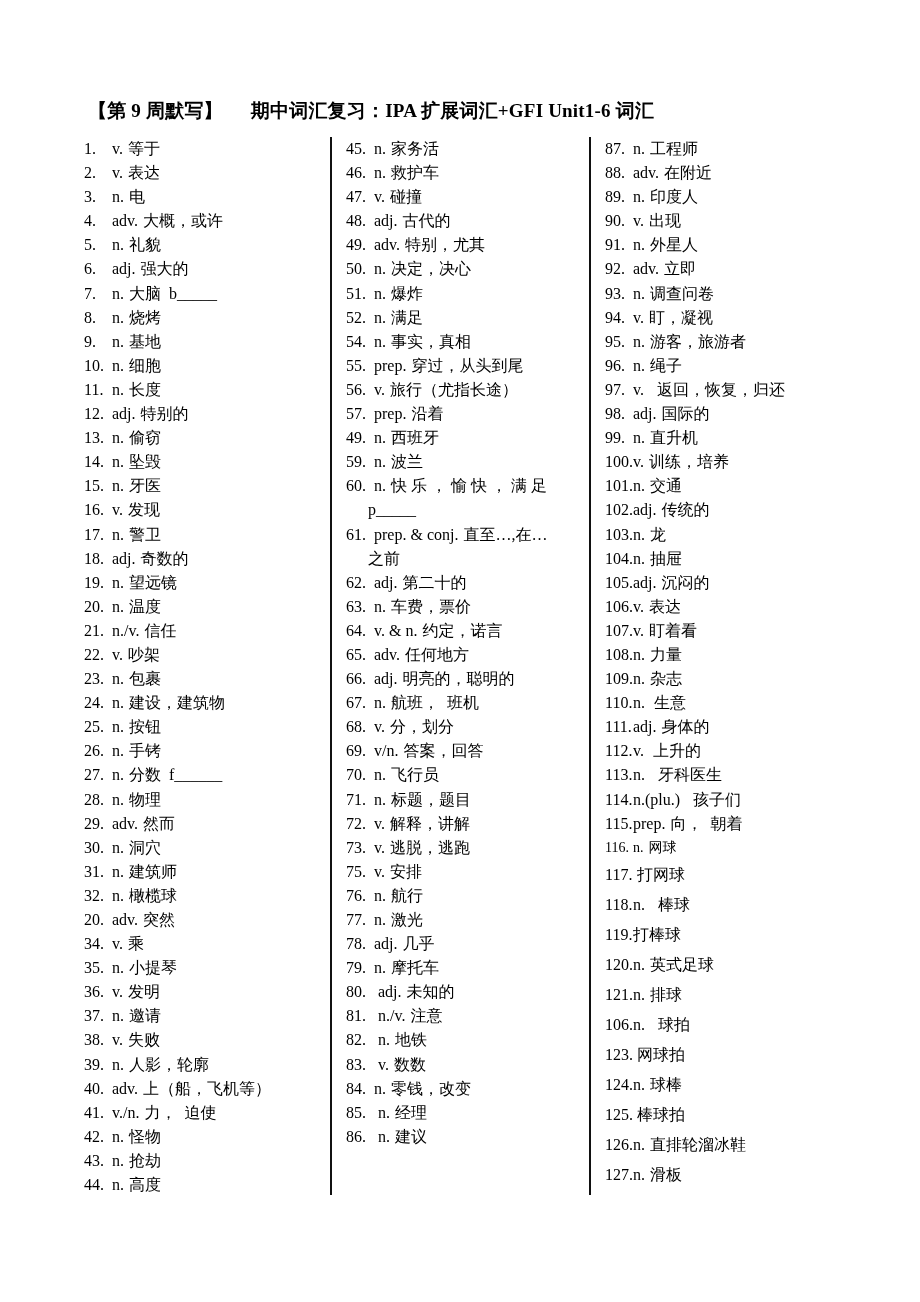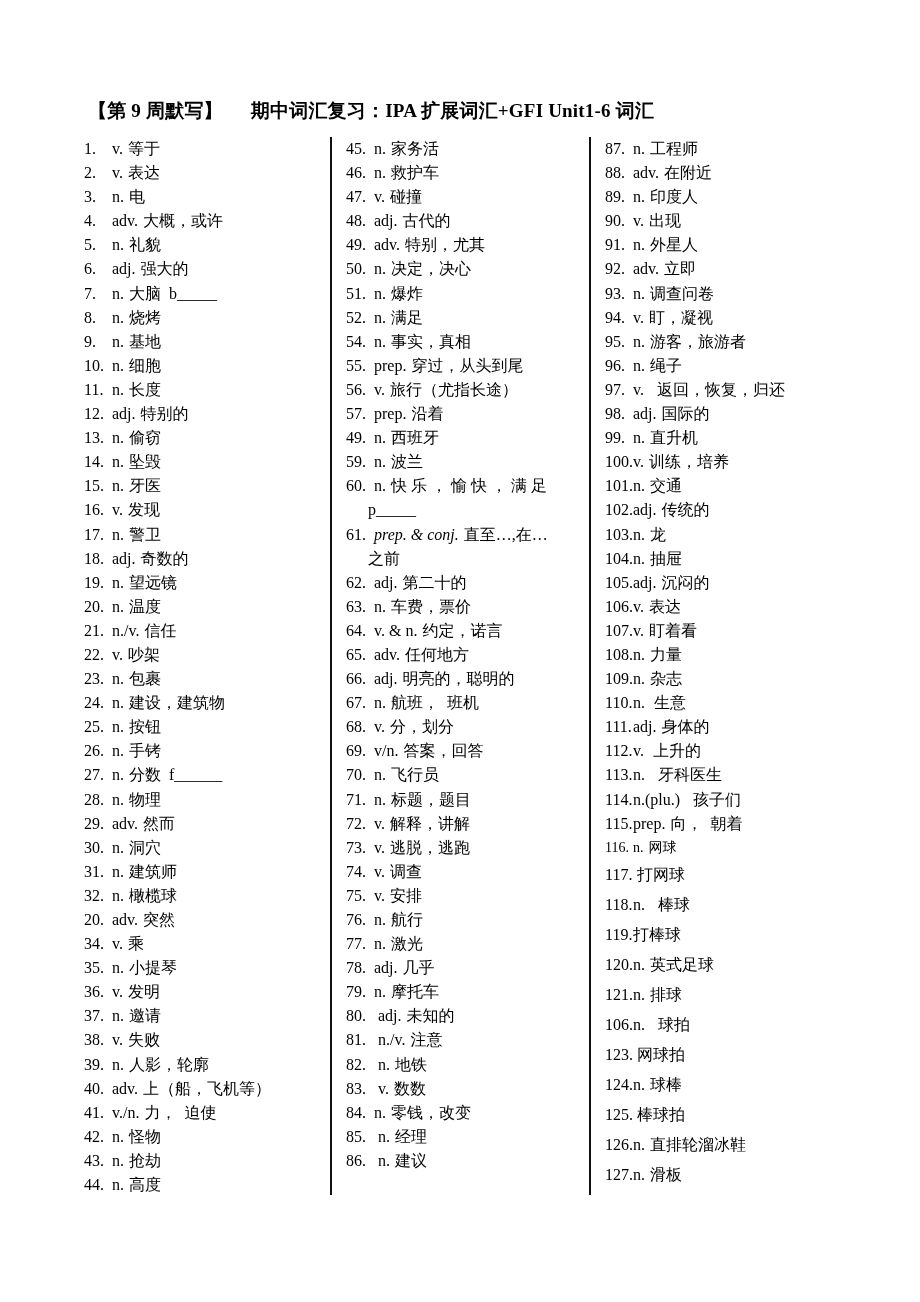--- a/index.html
+++ b/index.html
@@ -126,34 +126,33 @@
       <div class="entry"><span class="num">50.</span><span class="pos" style="white-space: pre;">n.</span><span class="meaning" style="white-space: pre;">决定，决心</span></div>
       <div class="entry"><span class="num">51.</span><span class="pos" style="white-space: pre;">n.</span><span class="meaning" style="white-space: pre;">爆炸</span></div>
       <div class="entry"><span class="num">52.</span><span class="pos" style="white-space: pre;">n.</span><span class="meaning" style="white-space: pre;">满足</span></div>
       <div class="entry"><span class="num">54.</span><span class="pos" style="white-space: pre;">n.</span><span class="meaning" style="white-space: pre;">事实，真相</span></div>
       <div class="entry"><span class="num">55.</span><span class="pos" style="white-space: pre;">prep.</span><span class="meaning" style="white-space: pre;">穿过，从头到尾</span></div>
       <div class="entry"><span class="num">56.</span><span class="pos" style="white-space: pre;">v.</span><span class="meaning" style="white-space: pre;">旅行（尤指长途）</span></div>
       <div class="entry"><span class="num">57.</span><span class="pos" style="white-space: pre;">prep.</span><span class="meaning" style="white-space: pre;">沿着</span></div>
       <div class="entry"><span class="num">49.</span><span class="pos" style="white-space: pre;">n.</span><span class="meaning" style="white-space: pre;">西班牙</span></div>
       <div class="entry"><span class="num">59.</span><span class="pos" style="white-space: pre;">n.</span><span class="meaning" style="white-space: pre;">波兰</span></div>
       <div class="entry wrap2"><span class="num">60.</span><span class="pos" style="white-space: pre;">n.</span><span class="meaning" style="white-space: pre;">快 乐 ， 愉 快 ， 满 足</span><span class="cont">p_____</span></div>
-      <div class="entry wrap2"><span class="num">61.</span><span class="pos" style="white-space: pre; font-style: italic;">prep. &amp; conj.</span><span class="meaning" style="white-space: pre;">直至…,在…</span><span class="cont">之前</span></div>
+      <div class="entry wrap2"><span class="num">61.</span><span class="pos" style="white-space: pre;">prep. &amp; conj.</span><span class="meaning" style="white-space: pre;">直至…,在…</span><span class="cont">之前</span></div>
       <div class="entry"><span class="num">62.</span><span class="pos" style="white-space: pre;">adj.</span><span class="meaning" style="white-space: pre;">第二十的</span></div>
       <div class="entry"><span class="num">63.</span><span class="pos" style="white-space: pre;">n.</span><span class="meaning" style="white-space: pre;">车费，票价</span></div>
       <div class="entry"><span class="num">64.</span><span class="pos" style="white-space: pre;">v. &amp; n.</span><span class="meaning" style="white-space: pre;">约定，诺言</span></div>
       <div class="entry"><span class="num">65.</span><span class="pos" style="white-space: pre;">adv.</span><span class="meaning" style="white-space: pre;">任何地方</span></div>
       <div class="entry"><span class="num">66.</span><span class="pos" style="white-space: pre;">adj.</span><span class="meaning" style="white-space: pre;">明亮的，聪明的</span></div>
       <div class="entry"><span class="num">67.</span><span class="pos" style="white-space: pre;">n.</span><span class="meaning" style="white-space: pre;">航班，  班机</span></div>
       <div class="entry"><span class="num">68.</span><span class="pos" style="white-space: pre;">v.</span><span class="meaning" style="white-space: pre;">分，划分</span></div>
       <div class="entry"><span class="num">69.</span><span class="pos" style="white-space: pre;">v/n.</span><span class="meaning" style="white-space: pre;">答案，回答</span></div>
       <div class="entry"><span class="num">70.</span><span class="pos" style="white-space: pre;">n.</span><span class="meaning" style="white-space: pre;">飞行员</span></div>
       <div class="entry"><span class="num">71.</span><span class="pos" style="white-space: pre;">n.</span><span class="meaning" style="white-space: pre;">标题，题目</span></div>
       <div class="entry"><span class="num">72.</span><span class="pos" style="white-space: pre;">v.</span><span class="meaning" style="white-space: pre;">解释，讲解</span></div>
       <div class="entry"><span class="num">73.</span><span class="pos" style="white-space: pre;">v.</span><span class="meaning" style="white-space: pre;">逃脱，逃跑</span></div>
-      <div class="entry"><span class="num">74.</span><span class="pos" style="white-space: pre;">v.</span><span class="meaning" style="white-space: pre;">调查</span></div>
       <div class="entry"><span class="num">75.</span><span class="pos" style="white-space: pre;">v.</span><span class="meaning" style="white-space: pre;">安排</span></div>
       <div class="entry"><span class="num">76.</span><span class="pos" style="white-space: pre;">n.</span><span class="meaning" style="white-space: pre;">航行</span></div>
       <div class="entry"><span class="num">77.</span><span class="pos" style="white-space: pre;">n.</span><span class="meaning" style="white-space: pre;">激光</span></div>
       <div class="entry"><span class="num">78.</span><span class="pos" style="white-space: pre;">adj.</span><span class="meaning" style="white-space: pre;">几乎</span></div>
       <div class="entry"><span class="num">79.</span><span class="pos" style="white-space: pre;">n.</span><span class="meaning" style="white-space: pre;">摩托车</span></div>
       <div class="entry"><span class="num">80.</span><span class="pos" style="white-space: pre;"> adj.</span><span class="meaning" style="white-space: pre;">未知的</span></div>
       <div class="entry"><span class="num">81.</span><span class="pos" style="white-space: pre;"> n./v.</span><span class="meaning" style="white-space: pre;">注意</span></div>
       <div class="entry"><span class="num">82.</span><span class="pos" style="white-space: pre;"> n.</span><span class="meaning" style="white-space: pre;">地铁</span></div>
       <div class="entry"><span class="num">83.</span><span class="pos" style="white-space: pre;"> v.</span><span class="meaning" style="white-space: pre;">数数</span></div>
       <div class="entry"><span class="num">84.</span><span class="pos" style="white-space: pre;">n.</span><span class="meaning" style="white-space: pre;">零钱，改变</span></div>

